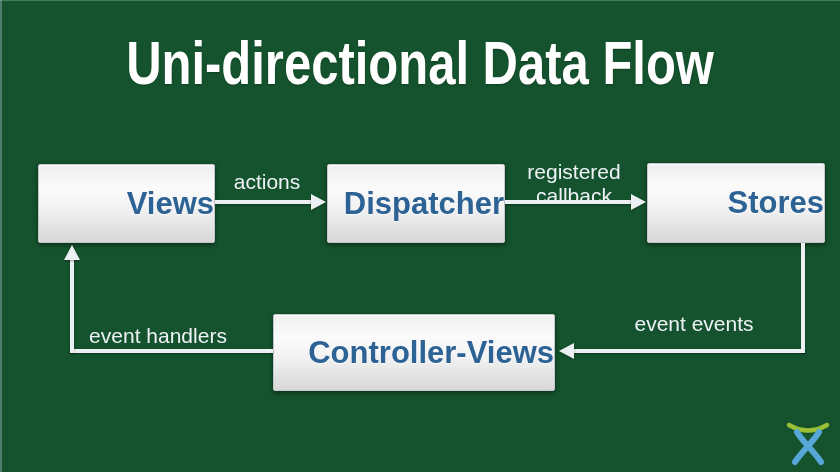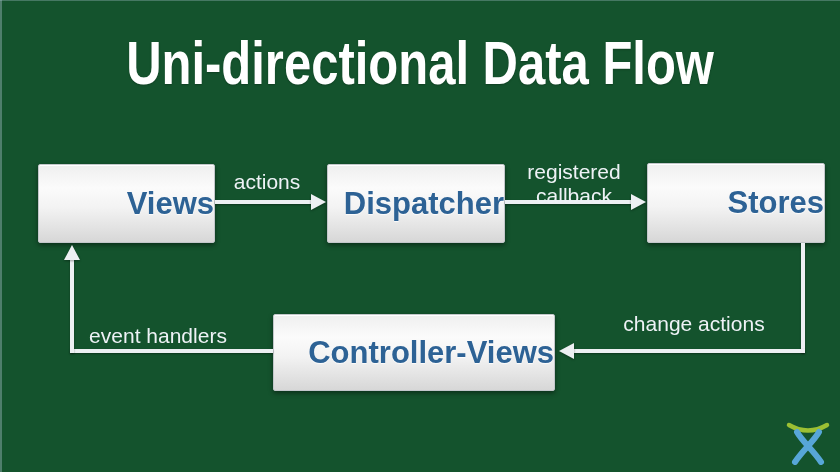--- a/index.html
+++ b/index.html
@@ -132,21 +132,21 @@
   <div class="arrow right" id="e1-head"></div>
   <div class="edge-label" id="e1-label">actions</div>
 
   <div class="line h" id="e2-line"></div>
   <div class="arrow right" id="e2-head"></div>
   <div class="edge-label wrap" id="e2-label">registered callback</div>
 
   <div class="line v" id="e3-line-v"></div>
   <div class="line h" id="e3-line-h"></div>
   <div class="arrow left" id="e3-head"></div>
-  <div class="edge-label" id="e3-label">change actions</div>
+  <div class="edge-label" id="e3-label">event events</div>
 
   <div class="line h" id="e4-line-h"></div>
   <div class="line v" id="e4-line-v"></div>
   <div class="arrow up" id="e4-head"></div>
   <div class="edge-label" id="e4-label">event handlers</div>
 
   <svg class="logo" viewBox="0 0 46 48" xmlns="http://www.w3.org/2000/svg" aria-hidden="true">
     <path d="M4 8 Q23 19 42 8" fill="none" stroke="#9cbf33" stroke-width="4.5" stroke-linecap="round"></path>
     <path d="M12 15 C17 24 28 33 36 45" fill="none" stroke="#57a6d8" stroke-width="6" stroke-linecap="round"></path>
     <path d="M34 15 C29 24 18 33 10 45" fill="none" stroke="#57a6d8" stroke-width="6" stroke-linecap="round"></path>

